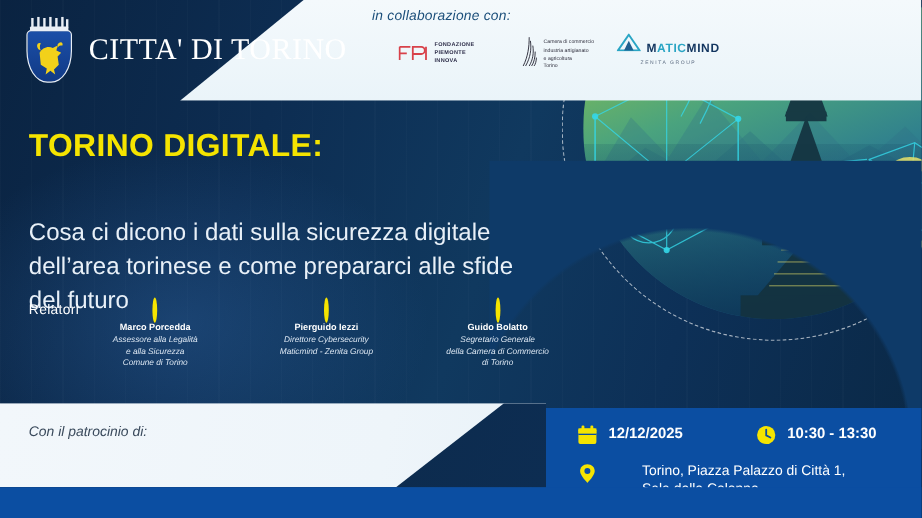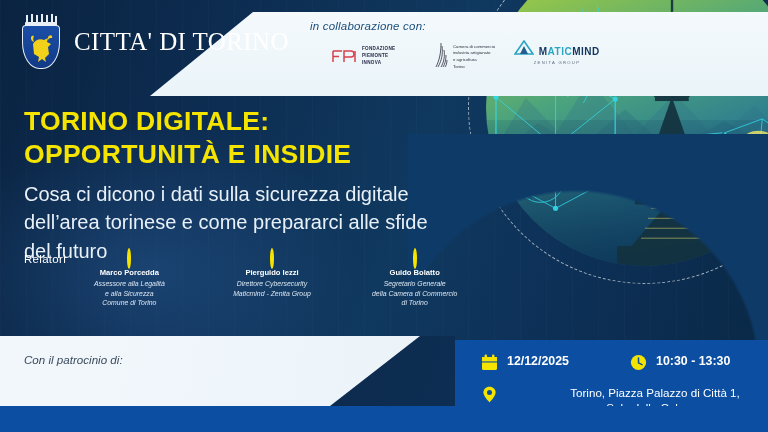--- a/index.html
+++ b/index.html
@@ -22,21 +22,21 @@
     background:repeating-linear-gradient(90deg, rgba(255,255,255,0.030) 0px, rgba(255,255,255,0.030) 1px, rgba(255,255,255,0) 1px, rgba(255,255,255,0) 26px);
     opacity:.55;
   }
   .glow{
     position:absolute; left:-60px; top:120px; width:420px; height:300px;
     background:radial-gradient(ellipse at center, rgba(58,120,190,.30), rgba(0,0,0,0) 70%);
   }
 
   
   .topband{
-    position:absolute; left:0; top:12px; width:768px; height:84px;
+    position:absolute; left:0; top:0; width:768px; height:84px;
     background:linear-gradient(180deg,#f4f9fc 0%,#eaf4f9 100%);
     clip-path:polygon(253px 0, 768px 0, 768px 84px, 150px 84px);
   }
   .topband-inner{ position:absolute; inset:0; }
   .collab-label{
     position:absolute; left:310px; top:8px;
     font-size:11.5px; font-style:italic; color:#1b4e7a; letter-spacing:.2px;
   }
   .logos{ position:absolute; left:322px; top:26px; width:300px; height:46px; }
 
@@ -116,21 +116,20 @@
   }
   .wave{
     position:absolute; right:-60px; bottom:58px; width:420px; height:240px;
     background:radial-gradient(circle at 40% 100%, rgba(14,58,104,0) 52%, #0e3a68 53%);
   }
 
   
   .infobar{
     position:absolute; left:455px; top:340px; width:313px; height:92px;
     background:#0b4ea2;
-    text-align:center;
   }
   .info-row{ position:absolute; display:flex; align-items:flex-start; gap:9px; }
   .r1{ left:26px; top:14px; }
   .r2{ left:175px; top:14px; }
   .r3{ left:26px; top:46px; }
   .ic{ width:17px; height:17px; flex:none; position:relative; }
   .info-txt{ color:#ffffff; font-size:12.4px; font-weight:700; line-height:1.28; white-space:nowrap; }
   .info-txt.loc{ font-weight:400; font-size:11.6px; white-space:normal; width:240px;margin-left:28px; }
 
   
@@ -293,21 +292,20 @@
             <path d="M22,5 C24,2 27,3 26,6 C24,6 23,6 22,8 Z"></path>
           </g>
         </svg>
       </span>
     </span>
     <span class="cityname">CITTA' DI TORINO</span>
   </div>
 
   <div class="headline">
     <div>TORINO DIGITALE:</div>
-    <div>OPPORTUNITÀ E INSIDIE</div>
   </div>
   <div class="subtitle">Cosa ci dicono i dati sulla sicurezza digitale dell’area torinese e come prepararci alle sfide del futuro</div>
 
   <div class="relatori">Relatori</div>
   <div class="speakers">
 
     <div class="speaker">
       <span class="avatar">
         <svg class="av-img" viewBox="0 0 56 56">
           <rect width="56" height="56" fill="#d8d2c4"></rect>

